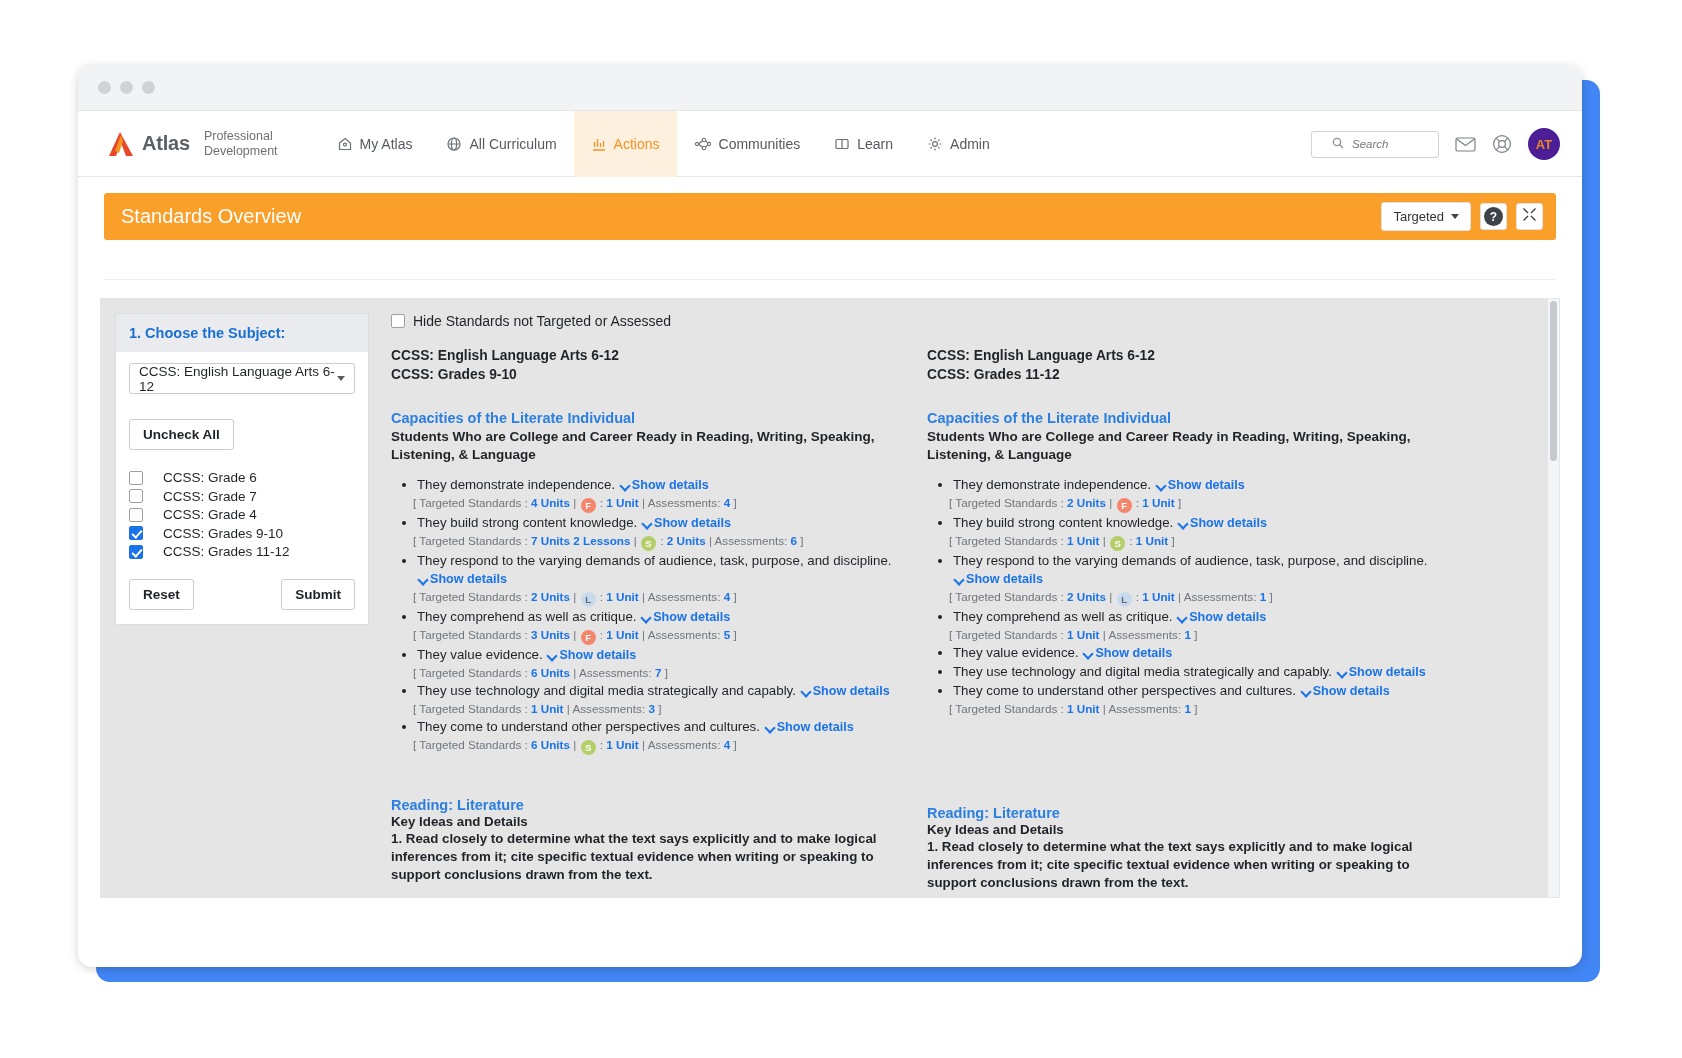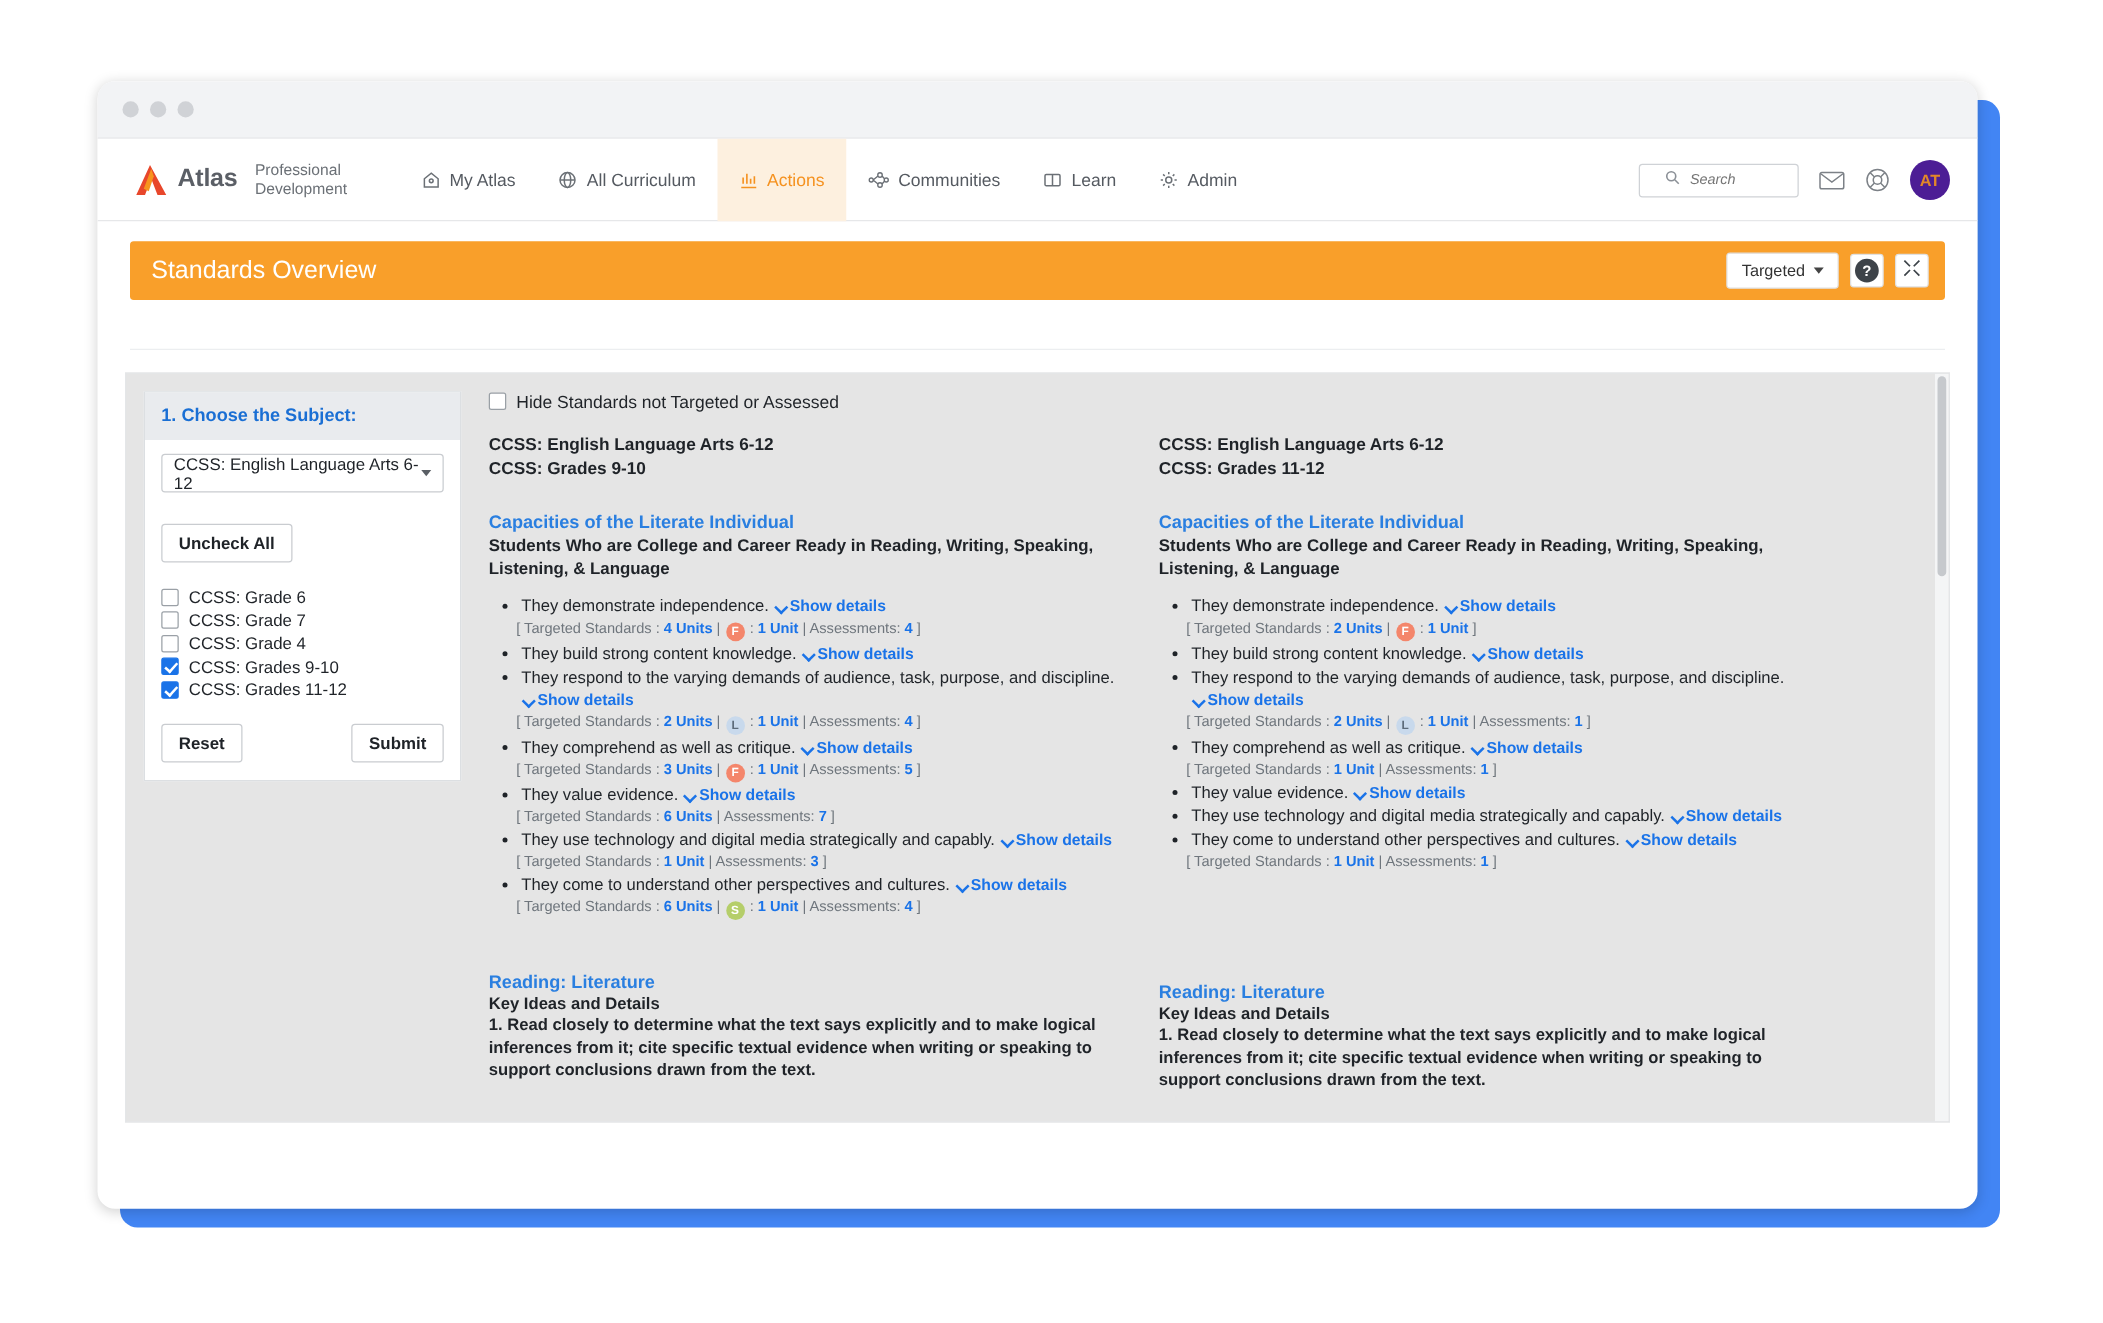--- a/index.html
+++ b/index.html
@@ -142,21 +142,21 @@
     width: 100%; height: 31px; border: 1px solid #c9ccd0; border-radius: 3px;
     display: flex; align-items: center; justify-content: space-between;
     padding: 0 9px; font-size: 13.5px; color: #1f2328; background: #fff; cursor: pointer;
   }
   .btn-plain {
     border: 1px solid #c9ccd0; border-radius: 3px; background: #fff;
     height: 31px; padding: 0 13px; font-size: 13.5px; color: #1f2328;
     cursor: pointer; font-weight: bold; font-family: "Liberation Sans", sans-serif;
   }
   .checklist { margin: 20px 0 0 0; }
-  .checkrow { display: flex; align-items: center; gap: 8px; margin-bottom: 3.5px; font-size: 13.5px; color: #1f2328; cursor:pointer; }
+  .checkrow { display: flex; align-items: center; gap: 20px; margin-bottom: 3.5px; font-size: 13.5px; color: #1f2328; cursor:pointer; }
   .cb {
     width: 14px; height: 14px; border: 1px solid #9aa0a6; border-radius: 2px; background:#fff;
     flex: none;
   }
   .cb.checked {
     background: #1a73e8; border-color: #1a73e8;
     position: relative;
   }
   .cb.checked::after {
     content: ""; position: absolute; left: 4px; top: 1px;
@@ -418,20 +418,23 @@
               <li>
                 <span>They demonstrate independence.</span>
                 <span class="show"><span class="chev"></span><span>Show details</span></span>
                 <div class="meta">
                   <span>[ Targeted Standards : </span><span class="lk">4 Units</span> | <span class="badge F">F</span> : <span class="lk">1 Unit</span> | <span>Assessments:</span> <span class="lk">4</span> ]
                 </div>
               </li>
               <li>
                 <span>They build strong content knowledge.</span>
                 <span class="show"><span class="chev"></span><span>Show details</span></span>
+                <div class="meta">
+                  <span>[ Targeted Standards : </span><span class="lk">7 Units 2 Lessons</span> | <span class="badge S">S</span> : <span class="lk">2 Units</span> | <span>Assessments:</span> <span class="lk">6</span> ]
+                </div>
               </li>
               <li>
                 <span>They respond to the varying demands of audience, task, purpose, and discipline.</span>
                 <span class="show"><span class="chev"></span><span>Show details</span></span>
                 <div class="meta">
                   <span>[ Targeted Standards : </span><span class="lk">2 Units</span> | <span class="badge L">L</span> : <span class="lk">1 Unit</span> | <span>Assessments:</span> <span class="lk">4</span> ]
                 </div>
               </li>
               <li>
                 <span>They comprehend as well as critique.</span>
@@ -482,20 +485,23 @@
               <li>
                 <span>They demonstrate independence.</span>
                 <span class="show"><span class="chev"></span><span>Show details</span></span>
                 <div class="meta">
                   <span>[ Targeted Standards : </span><span class="lk">2 Units</span> | <span class="badge F">F</span> : <span class="lk">1 Unit</span> ]
                 </div>
               </li>
               <li>
                 <span>They build strong content knowledge.</span>
                 <span class="show"><span class="chev"></span><span>Show details</span></span>
+                <div class="meta">
+                  <span>[ Targeted Standards : </span><span class="lk">1 Unit</span> | <span class="badge S">S</span> : <span class="lk">1 Unit</span> ]
+                </div>
               </li>
               <li>
                 <span>They respond to the varying demands of audience, task, purpose, and discipline.</span>
                 <br><span class="show"><span class="chev"></span><span>Show details</span></span>
                 <div class="meta">
                   <span>[ Targeted Standards : </span><span class="lk">2 Units</span> | <span class="badge L">L</span> : <span class="lk">1 Unit</span> | <span>Assessments:</span> <span class="lk">1</span> ]
                 </div>
               </li>
               <li>
                 <span>They comprehend as well as critique.</span>

